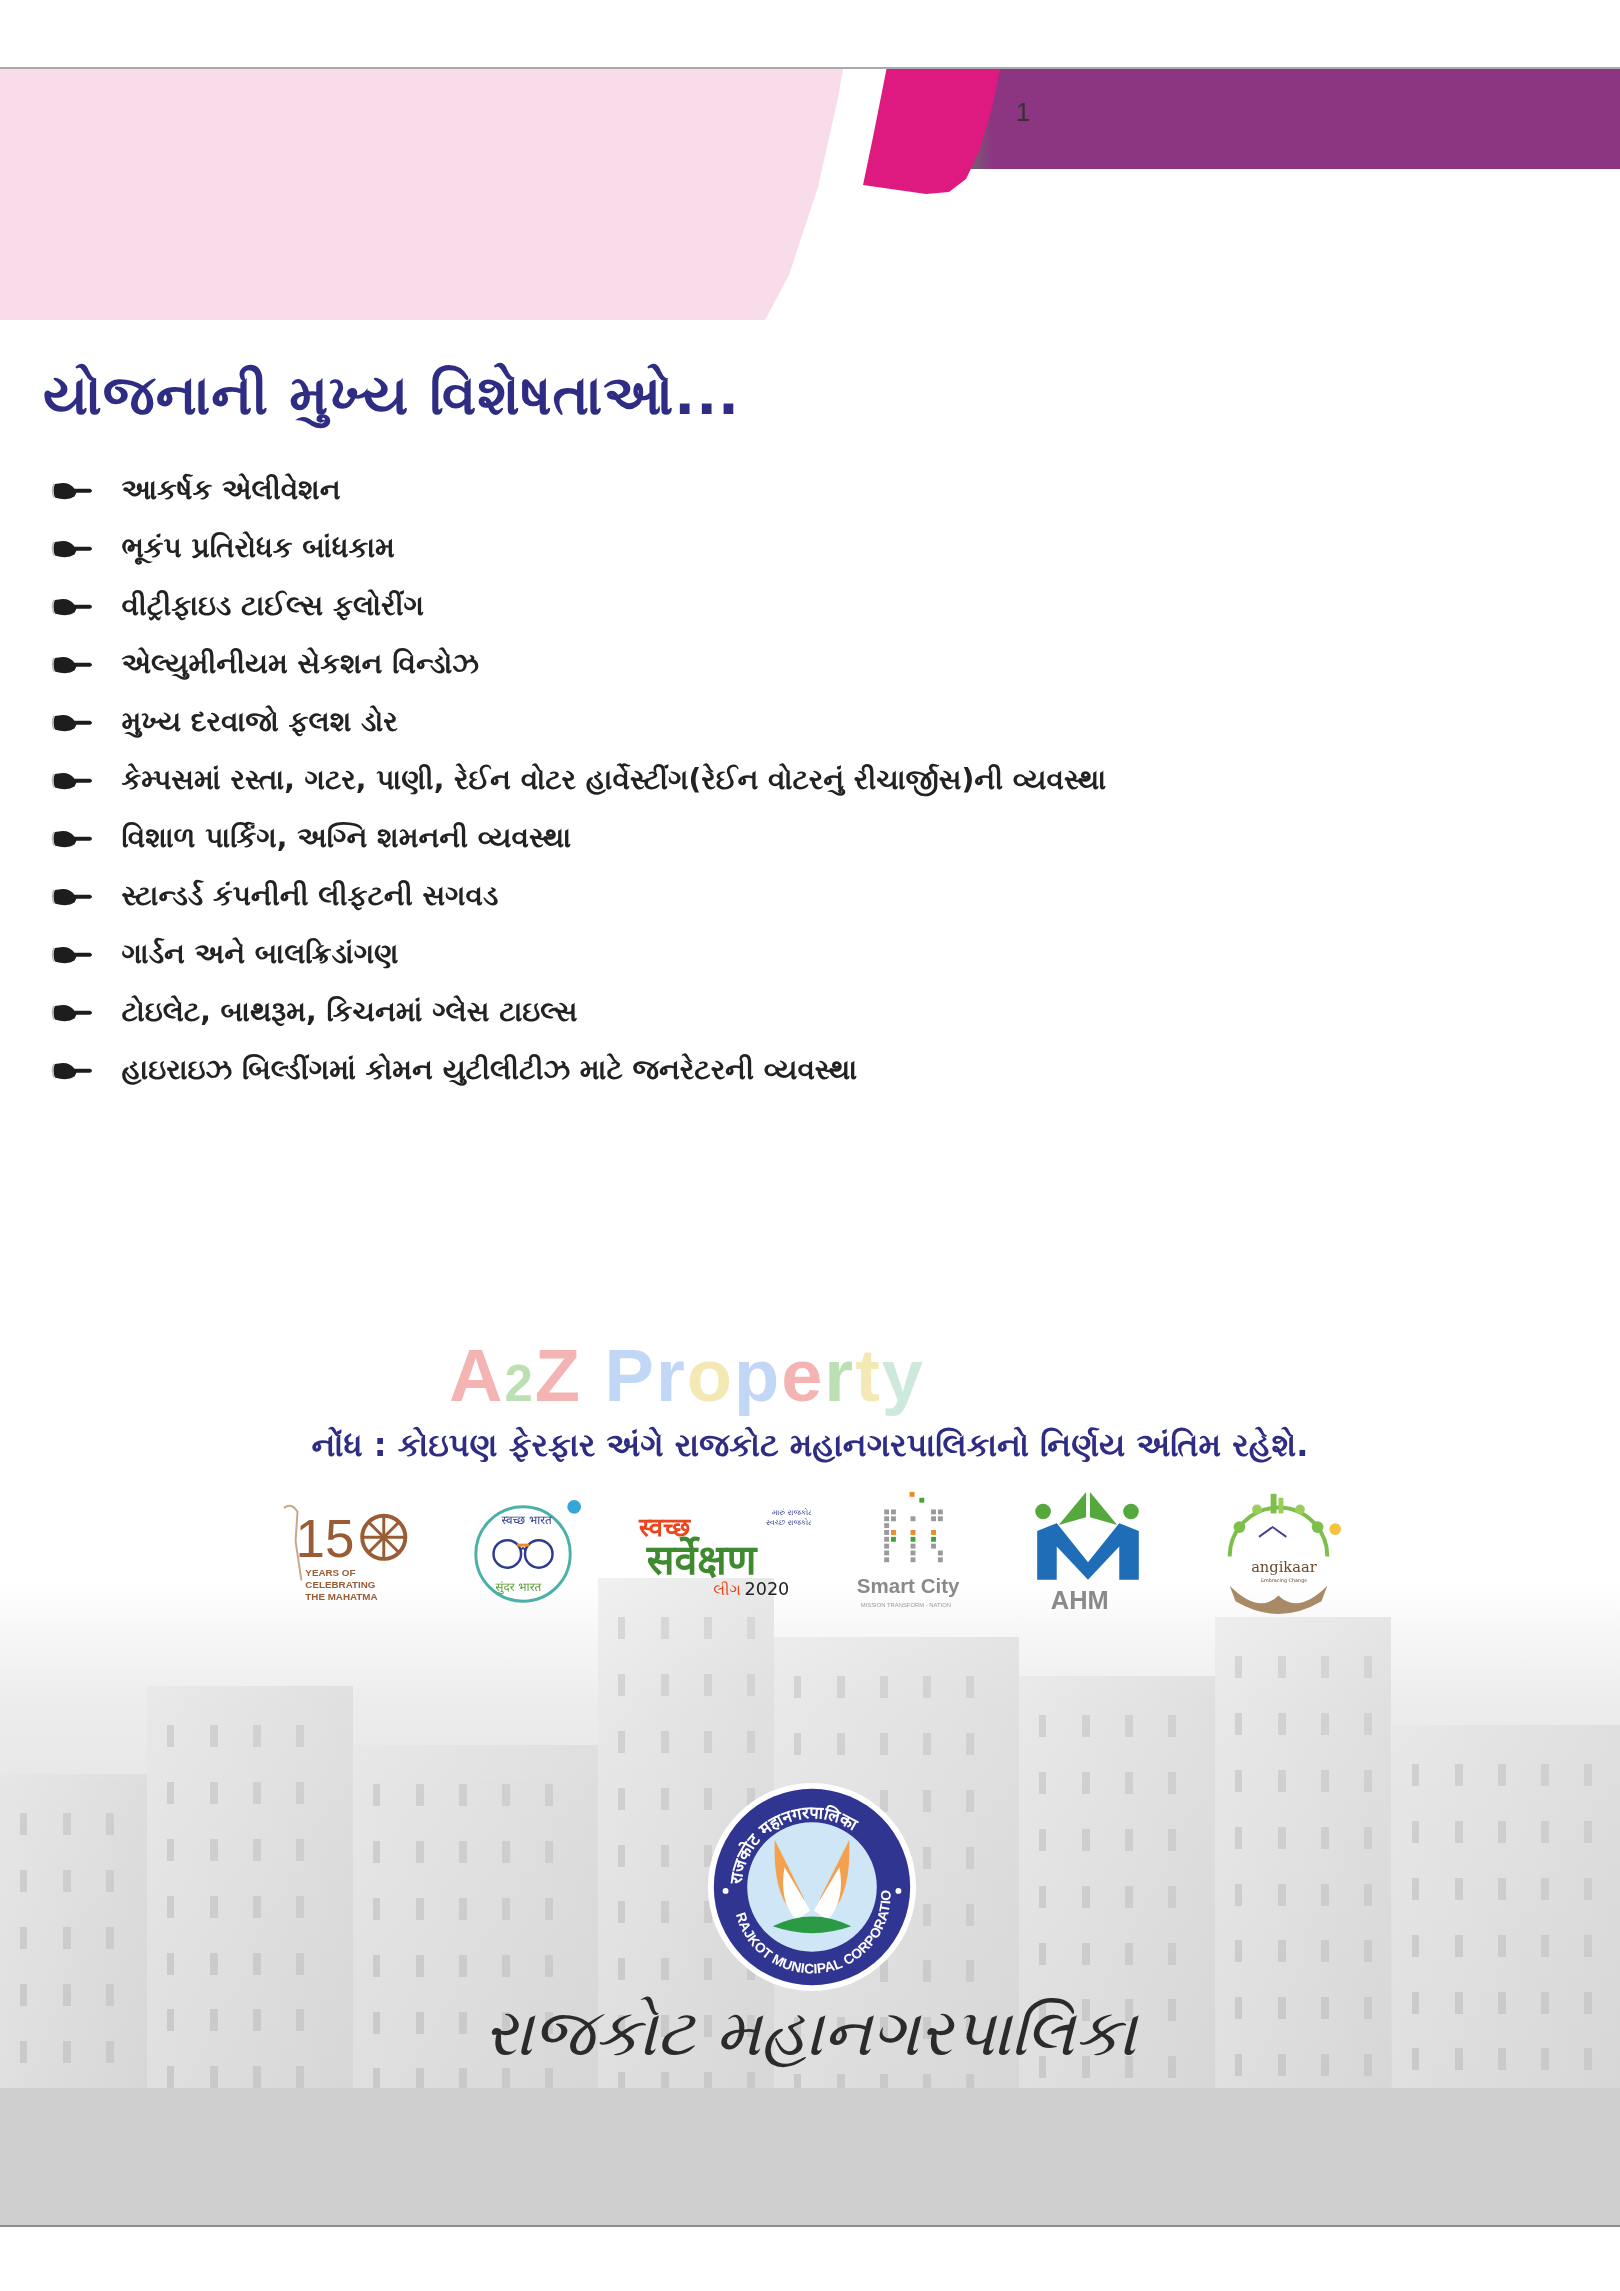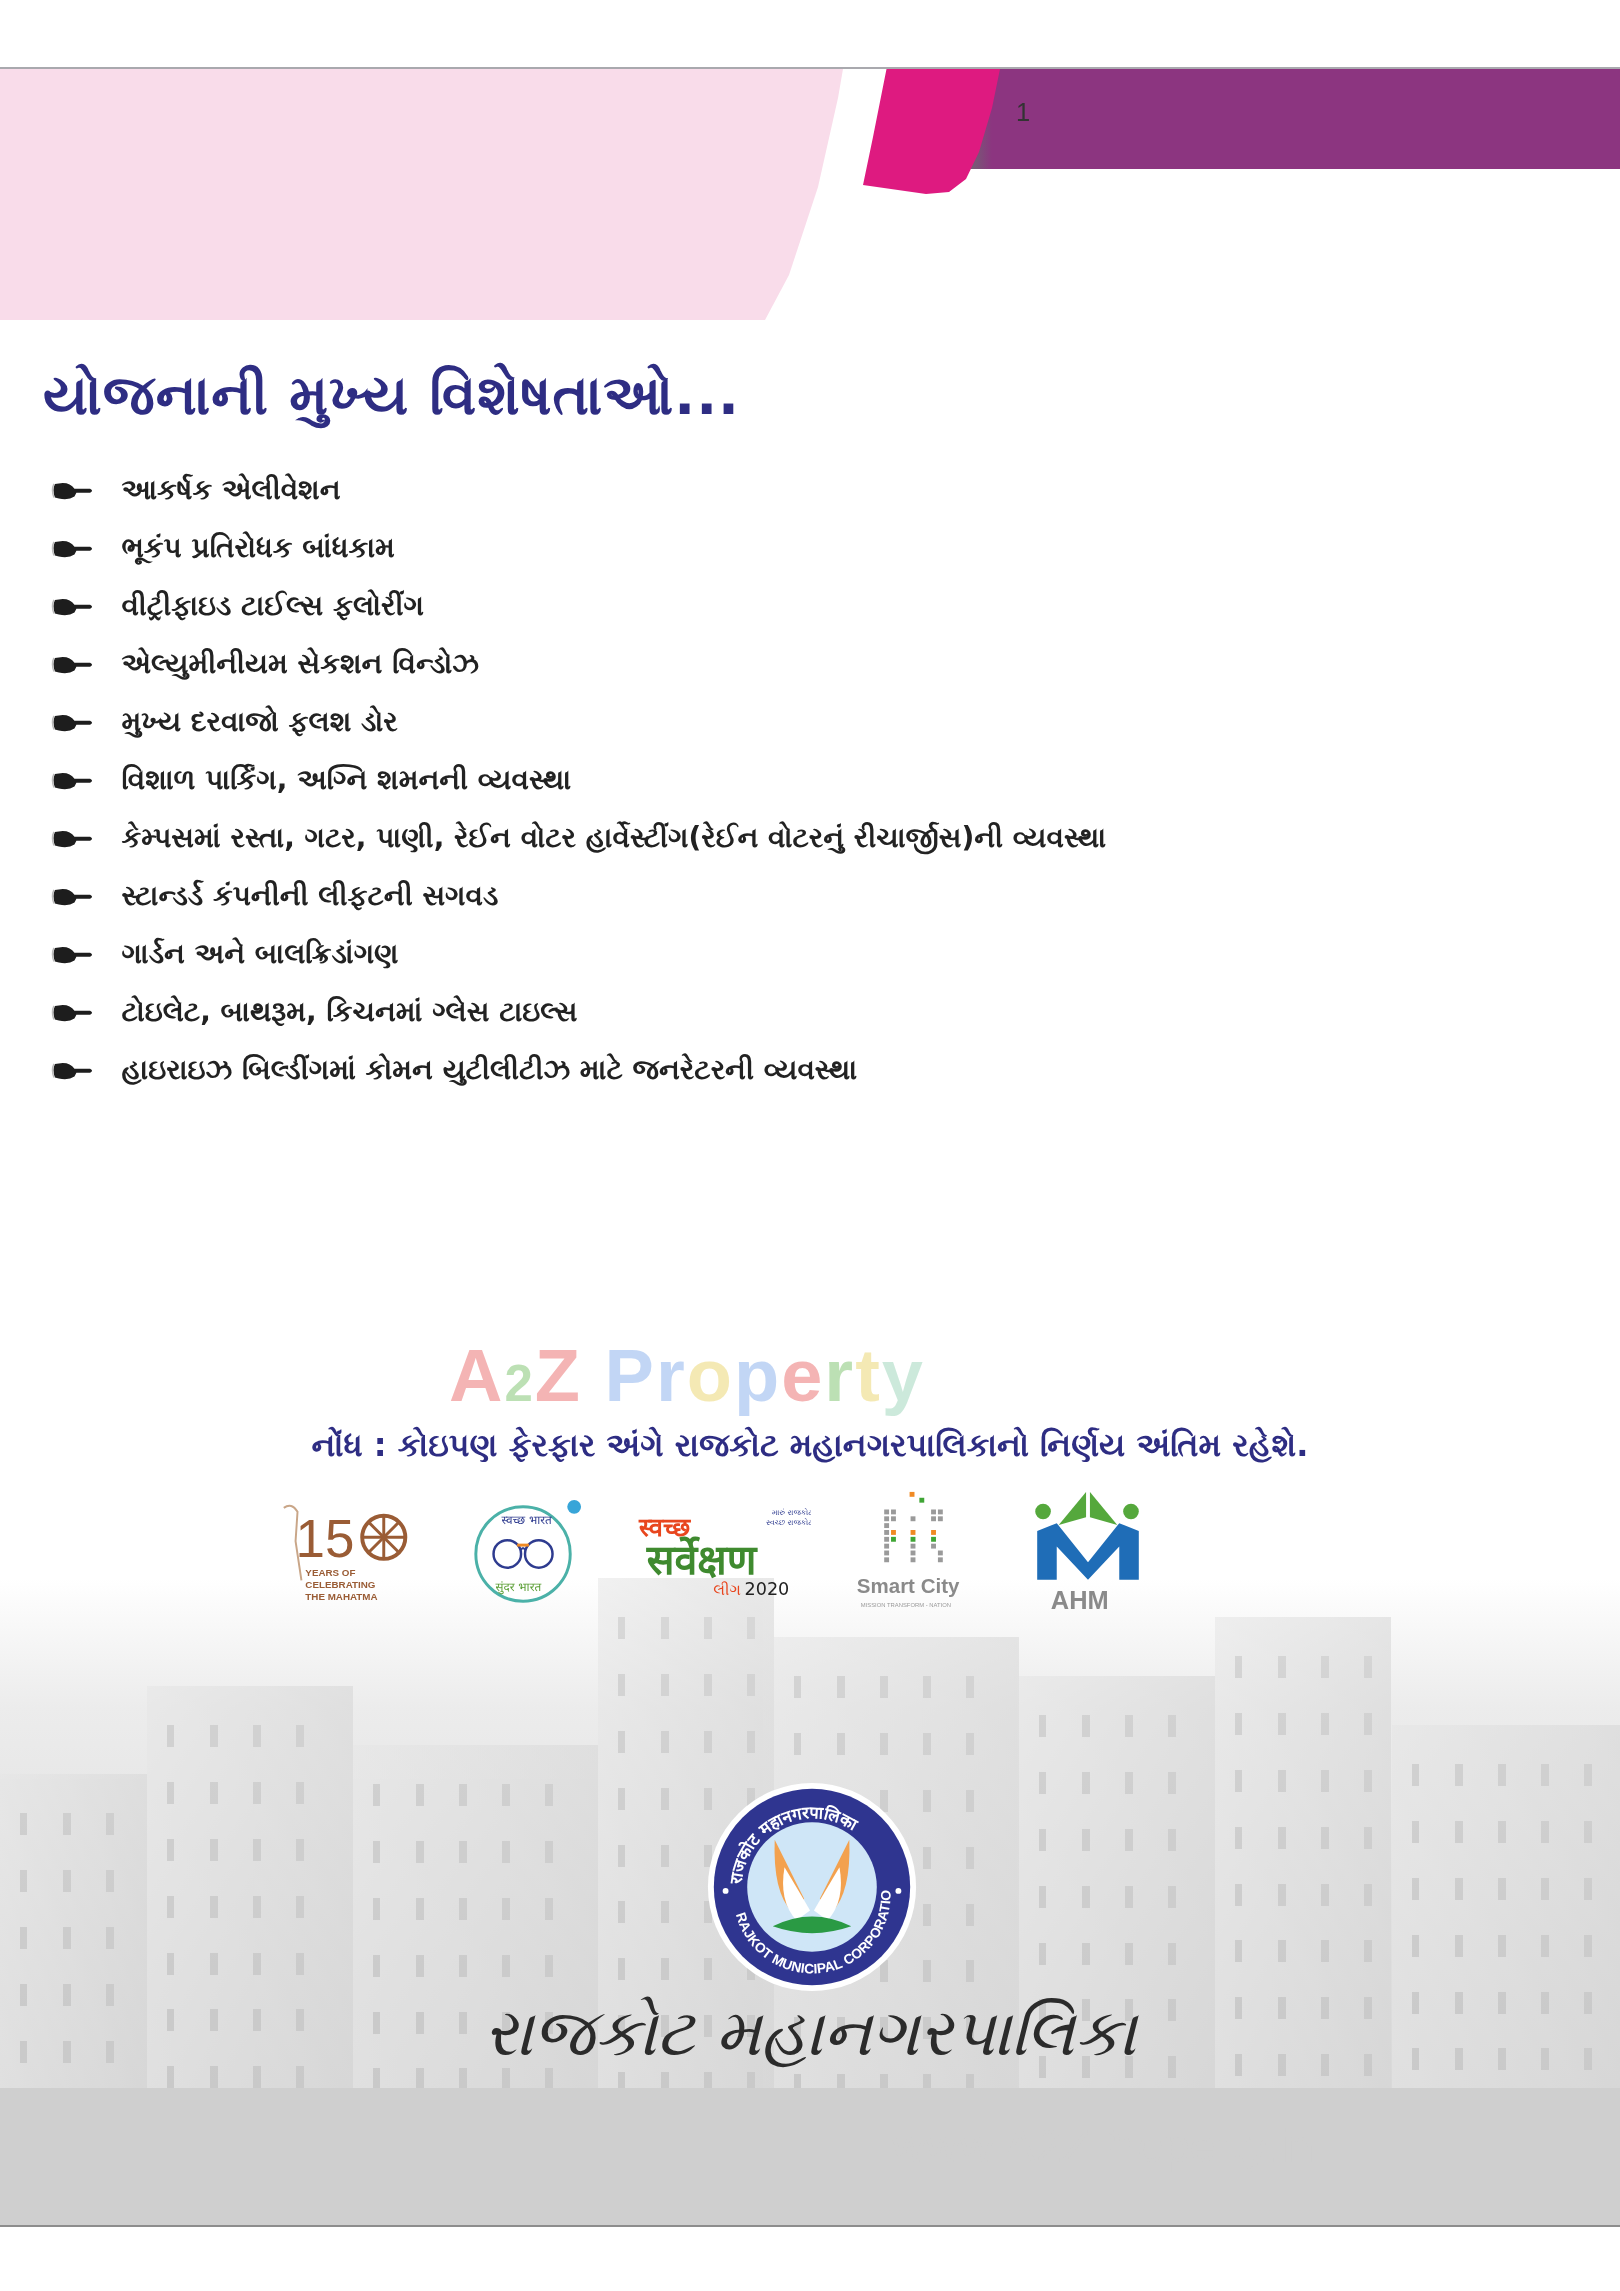--- a/index.html
+++ b/index.html
@@ -115,30 +115,30 @@
         </span>
         <span>મુખ્ય દરવાજો ફલશ ડોર</span>
       </li>
     <li class="feat-item">
         <span class="hand">
           <svg width="43" height="23.5" viewBox="0 0 44 24">
             <path d="M4 6 q-3 6 0 14 l4 1 q10 2 16 -2 l2 -4 l14 0 q4 -2 0 -4 l-16 0 q-4 -6 -12 -6 z" fill="#1d1d1d"></path>
             <path d="M3 6 q-3 6 0 14" stroke="#bbb" stroke-width="1.5" fill="none"></path>
           </svg>
         </span>
+        <span>કેમ્પસમાં રસ્તા, ગટર, પાણી, રેઈન વોટર હાર્વેસ્ટીંગ(રેઈન વોટરનું રીચાર્જીસ)ની વ્યવસ્થા</span>
+      </li>
+    <li class="feat-item">
+        <span class="hand">
+          <svg width="43" height="23.5" viewBox="0 0 44 24">
+            <path d="M4 6 q-3 6 0 14 l4 1 q10 2 16 -2 l2 -4 l14 0 q4 -2 0 -4 l-16 0 q-4 -6 -12 -6 z" fill="#1d1d1d"></path>
+            <path d="M3 6 q-3 6 0 14" stroke="#bbb" stroke-width="1.5" fill="none"></path>
+          </svg>
+        </span>
         <span>વિશાળ પાર્કિંગ, અગ્નિ શમનની વ્યવસ્થા</span>
-      </li>
-    <li class="feat-item">
-        <span class="hand">
-          <svg width="43" height="23.5" viewBox="0 0 44 24">
-            <path d="M4 6 q-3 6 0 14 l4 1 q10 2 16 -2 l2 -4 l14 0 q4 -2 0 -4 l-16 0 q-4 -6 -12 -6 z" fill="#1d1d1d"></path>
-            <path d="M3 6 q-3 6 0 14" stroke="#bbb" stroke-width="1.5" fill="none"></path>
-          </svg>
-        </span>
-        <span>કેમ્પસમાં રસ્તા, ગટર, પાણી, રેઈન વોટર હાર્વેસ્ટીંગ(રેઈન વોટરનું રીચાર્જીસ)ની વ્યવસ્થા</span>
       </li>
     <li class="feat-item">
         <span class="hand">
           <svg width="43" height="23.5" viewBox="0 0 44 24">
             <path d="M4 6 q-3 6 0 14 l4 1 q10 2 16 -2 l2 -4 l14 0 q4 -2 0 -4 l-16 0 q-4 -6 -12 -6 z" fill="#1d1d1d"></path>
             <path d="M3 6 q-3 6 0 14" stroke="#bbb" stroke-width="1.5" fill="none"></path>
           </svg>
         </span>
         <span>સ્ટાન્ડર્ડ કંપનીની લીફટની સગવડ</span>
       </li>
@@ -542,20 +542,36 @@
     <div class="logo" style="left:1029px;width:118px">
       <svg width="118" height="127" viewBox="0 0 120 130">
         <circle cx="14" cy="24" r="8" fill="#55a83c"></circle>
           <circle cx="104" cy="24" r="8" fill="#55a83c"></circle>
         <path d="M30 38 l28 -34 l0 26 z" fill="#55a83c"></path>
           <path d="M62 4 l28 34 l-28 -8 z" fill="#55a83c"></path>
         <path d="M8 44 l20 -8 l32 40 l32 -40 l20 8 l0 50 l-20 0 l0 -34 l-32 34 l-32 -34 l0 34 l-20 0 z" fill="#1f6db7"></path>
         <text x="22" y="124" font-size="26" font-weight="bold" fill="#8a8a8a" font-family="Liberation Sans, sans-serif">AHM</text>
       </svg>
     </div>
+    <div class="logo" style="left:1210px;width:137px">
+      <svg width="137" height="127" viewBox="0 0 140 130">
+        <path d="M20 70 a50 50 0 0 1 100 0" fill="none" stroke="#7cbf4a" stroke-width="4"></path>
+        <circle cx="30" cy="40" r="6" fill="#7cbf4a"></circle>
+          <circle cx="48" cy="22" r="5" fill="#9acd5a"></circle>
+          <circle cx="92" cy="22" r="5" fill="#9acd5a"></circle>
+          <circle cx="110" cy="40" r="6" fill="#7cbf4a"></circle>
+        <rect x="62" y="6" width="6" height="20" fill="#7cbf4a"></rect>
+          <rect x="70" y="10" width="5" height="16" fill="#9acd5a"></rect>
+        <circle cx="128" cy="42" r="6" fill="#f6c23e"></circle>
+        <path d="M50 50 l14 -10 l14 10" fill="none" stroke="#4a3f8e" stroke-width="2"></path>
+        <text x="42" y="86" font-size="15" fill="#6a4a2e" font-family="DejaVu Serif, serif">angikaar</text>
+        <text x="52" y="96" font-size="5" fill="#6a4a2e">Embracing Change</text>
+        <path d="M20 100 q30 30 50 10 q20 20 50 -10 l-6 16 q-44 26 -88 0 z" fill="#a88a67"></path>
+      </svg>
+    </div>
   </div>
 
   <div class="seal">
     <svg width="216" height="216" viewBox="0 0 220 220">
       <defs>
         <path id="arcTop" d="M38 112 a72 72 0 0 1 144 0"></path>
         <path id="arcBot" d="M30 118 a80 80 0 0 0 160 0"></path>
       </defs>
       <circle cx="110" cy="110" r="106" fill="#ffffff"></circle>
       <circle cx="110" cy="110" r="100" fill="#2f3590"></circle>

